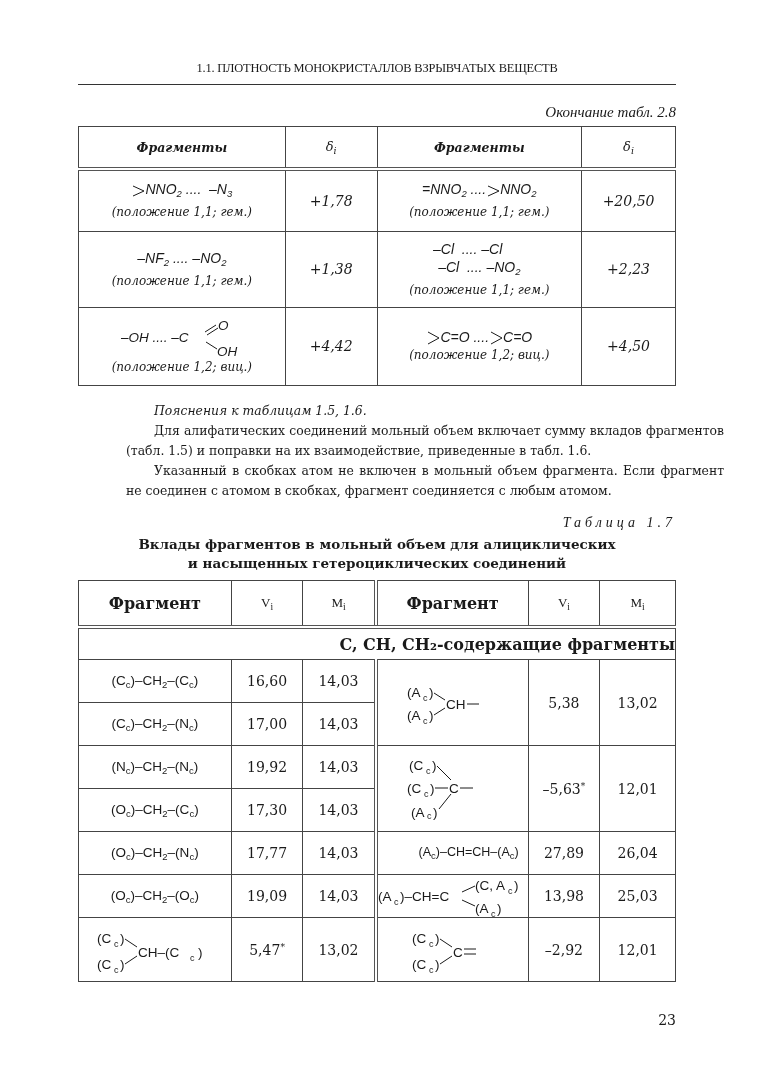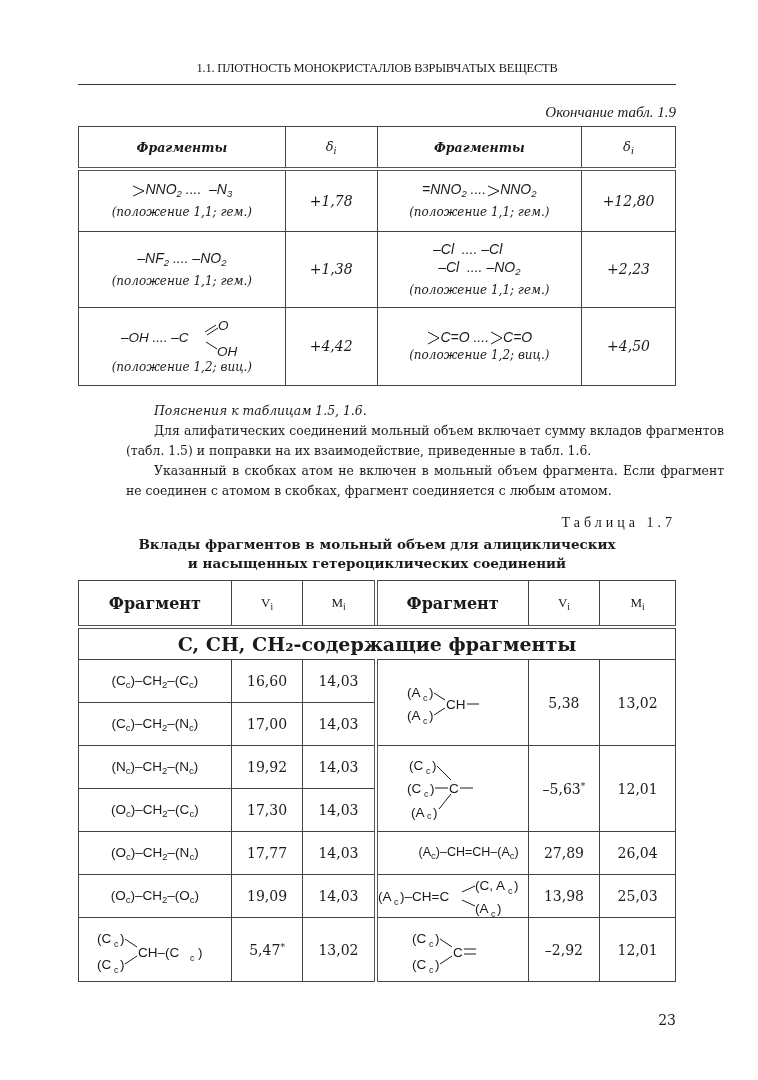--- a/index.html
+++ b/index.html
@@ -16,45 +16,45 @@
   .t16 th { height:40px; font-size:12.5px; font-weight:bold; }
   .t16 th.delta { font-weight:normal; font-family:"DejaVu Serif", serif; font-size:13px; }
   .t16 tr.hdr th { border-bottom:4px double #555; }
   .t16 td.val { font-size:14px;text-align:center; }
   .formula { font-family:"Liberation Sans", sans-serif; font-size:14px; line-height:18px; }
   .pos { font-size:12px; font-family:"DejaVu Serif", serif; line-height:18px; }
   sub { font-size:9.5px; vertical-align:-3px; }
   .para { left:78px; width:598px; font-size:12.4px; line-height:20px; text-align:justify;margin-left:48px; }
   .para .ind { text-indent:28px; display:block; }
   .italic { font-style:italic; }
-  .tab17-label { right:82px; top:515px; font-family:"Liberation Serif", serif; font-size:14px; letter-spacing:4px; }
+  .tab17-label { right:82px; top:515px; font-family:"Liberation Serif", serif; font-style:italic; font-size:14px; letter-spacing:4px; }
   .tab17-title { left:78px; width:598px; top:535px; text-align:center; font-weight:bold; font-size:13.5px; line-height:19px; }
   .t17 { left:78px; top:580px; width:598px; }
   .t17 th { height:44px; font-size:16px; font-weight:bold; }
   .t17 th.it { font-weight:normal; font-size:13px; font-family:"Liberation Serif", serif; }
   .t17 tr.hdr th { border-bottom:4px double #555; }
-  .t17 .section td { height:30px; font-weight:bold; font-size:19px; }
+  .t17 .section td { height:30px; font-weight:bold; font-size:16px;text-align:right; }
   .t17 td.val { font-size:14px; }
   .t17 .dbl { border-left:4px double #555; }
   .t17 tr.r td { height:42px; }
   .t17 .f { font-family:"Liberation Sans", sans-serif; font-size:13.5px; white-space:nowrap; }
   .page-num { right:82px; top:1012px; font-size:14px; }
   .star { font-size:9px; vertical-align:5px; }
   svg.struct { display:inline-block; vertical-align:middle; }
   svg.struct text { font-family:"Liberation Sans", sans-serif; font-size:13.5px; fill:#1a1a1a; }
   svg.struct text.sub { font-size:9px; }
   svg.struct line { stroke:#1a1a1a; stroke-width:1; }
 </style>
 </head>
 <body>
 
 <div class="abs running-head">1.1. ПЛОТНОСТЬ МОНОКРИСТАЛЛОВ ВЗРЫВЧАТЫХ ВЕЩЕСТВ</div>
 <div class="abs head-rule"></div>
 
-<div class="abs table-caption-right">Окончание табл. 1.9</div>
+<div class="abs table-caption-right">Окончание табл. 2.8</div>
 
 <table class="t16">
   <colgroup>
       <col style="width:207px">
       <col style="width:92px">
       <col style="width:205px">
       <col style="width:94px">
     </colgroup>
   <tbody>
       <tr class="hdr">
@@ -76,21 +76,21 @@
     <td class="val">+1,78</td>
     <td>
       <div class="formula">
         =NNO<sub>2</sub> ....<svg class="struct" width="14" height="14">
               <line x1="2" y1="2" x2="13" y2="7"></line>
               <line x1="2" y1="12" x2="13" y2="7"></line>
             </svg>NNO<sub>2</sub>
       </div>
       <div class="pos">(положение 1,1; гем.)</div>
     </td>
-    <td class="val">+12,80</td>
+    <td class="val">+20,50</td>
   </tr>
   <tr style="height:76px">
     <td>
       <div class="formula">–NF<sub>2</sub> .... –NO<sub>2</sub></div>
       <div class="pos">(положение 1,1; гем.)</div>
     </td>
     <td class="val">+1,38</td>
     <td>
       <div class="formula">–Cl &nbsp;.... –Cl&nbsp;&nbsp;&nbsp;&nbsp;&nbsp;&nbsp;<br>–Cl &nbsp;.... –NO<sub>2</sub></div>
       <div class="pos">(положение 1,1; гем.)</div>

